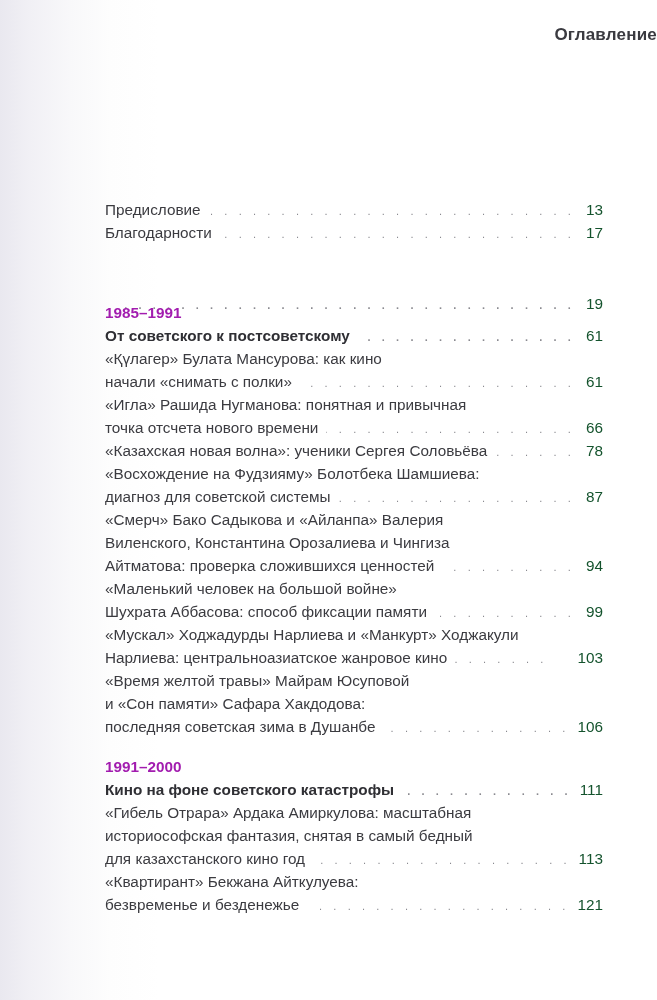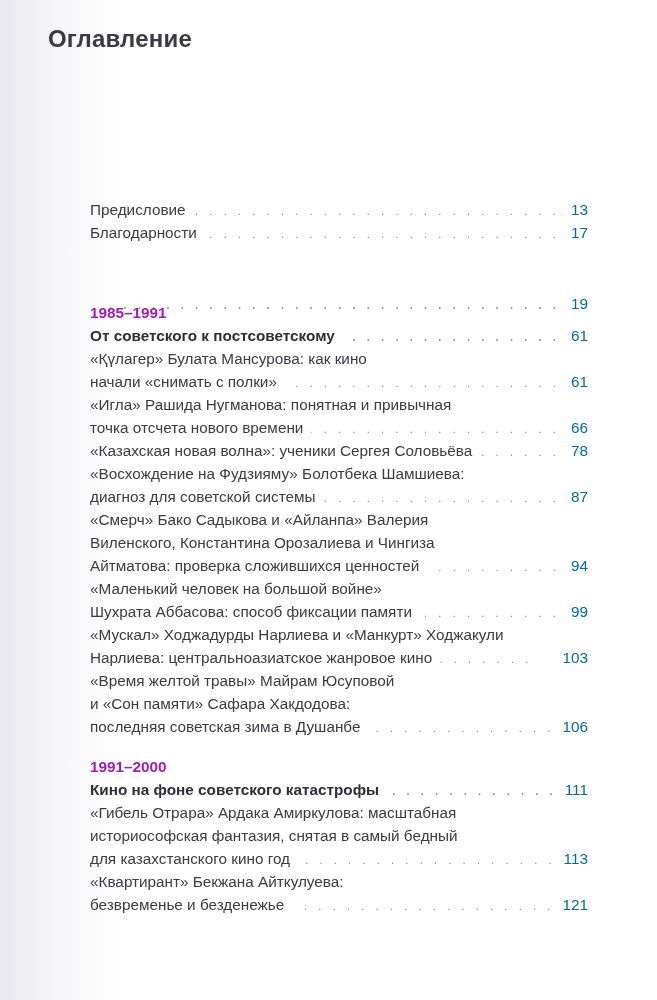--- a/index.html
+++ b/index.html
@@ -5,36 +5,36 @@
   html, body { margin: 0; padding: 0; }
   body {
     width: 657px; height: 1000px; overflow: hidden;
     background: linear-gradient(to right, #e9e8ef 0px, #f1f0f5 30px, #f8f8fa 70px, #fdfdfd 110px, #ffffff 160px, #ffffff 100%);
     font-family: "Liberation Sans", sans-serif;
     color: #3b3b40;
     position: relative;
   }
   .title {
     position: absolute; top: 25px; left: 0; width: 657px;
-    text-align: left; padding-left: 48px; box-sizing: border-box;
-    font-size: 24px; font-weight: bold; color: #3a3a40; letter-spacing: 0.2px;
+    text-align: right; padding-left: 48px; box-sizing: border-box;
+    font-size: 17px; font-weight: bold; color: #3a3a40; letter-spacing: 0.2px;
   }
   .toc {
-    position: absolute; left: 90px; width: 498px; top: 198px;
+    position: absolute; left: 105px; width: 498px; top: 198px;
     font-size: 15.3px; line-height: 23px;
   }
   .section { margin-bottom: 17px; }
   .line { display: flex; align-items: baseline; white-space: nowrap; height: 23px; }
   .line .txt { flex: 0 0 auto; }
   .line .dots {
     flex: 1 1 auto; margin: 0 8px 0 8px; overflow: hidden;
     color: #8a8a90; letter-spacing: 4.1px; font-size: 11px; text-align: right;
     direction: rtl;
   }
-  .line .pg { flex: 0 0 auto; text-align: right; min-width: 20px; color: #0369a1; }
+  .line .pg { flex: 0 0 auto; text-align: right; min-width: 20px; color: #14532d; }
   .bold { font-weight: bold; color: #2f2f34; }
   .year { font-weight: bold; color: #a21caf; }
 </style>
 </head>
 <body>
 
 <div class="title">Оглавление</div>
 
 <div class="toc" id="toc">
     <div class="section">

